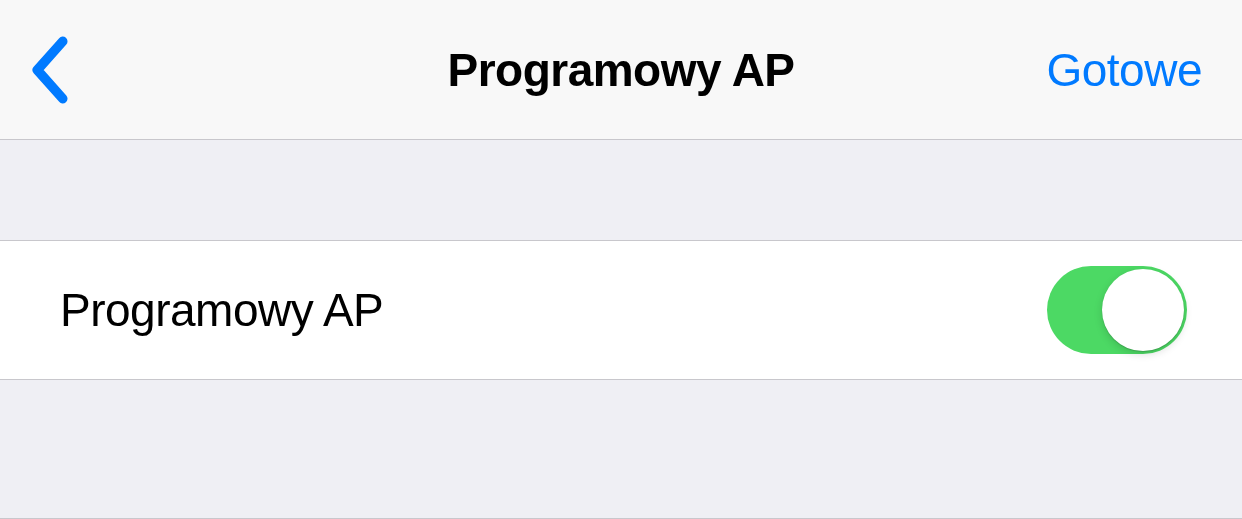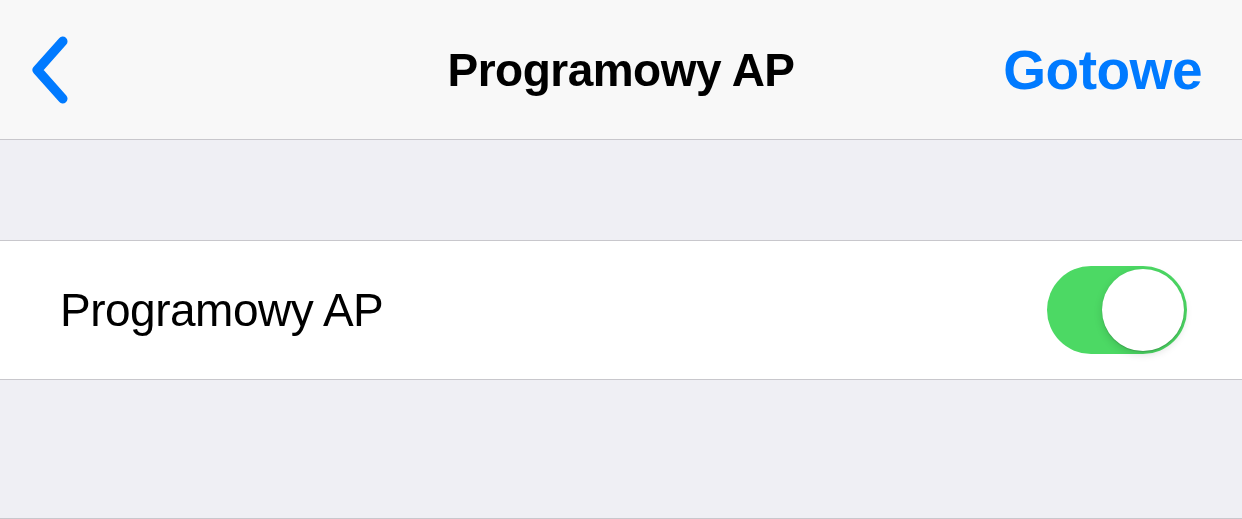--- a/index.html
+++ b/index.html
@@ -36,22 +36,22 @@
     .title {
       position: absolute;
       left: 50%;
       transform: translateX(-50%);
       font-size: 46px;
       font-weight: 600;
       color: #000;
       letter-spacing: -0.5px;
     }
     .done-button {
-      font-size: 55px;
-      font-weight: 700;
+      font-size: 46px;
+      font-weight: 400;
       color: #007AFF;
       cursor: pointer;
       letter-spacing: -0.5px;
     }
     .spacer {
       height: 100px;
       background: #EFEFF4;
     }
     .row {
       height: 140px;

